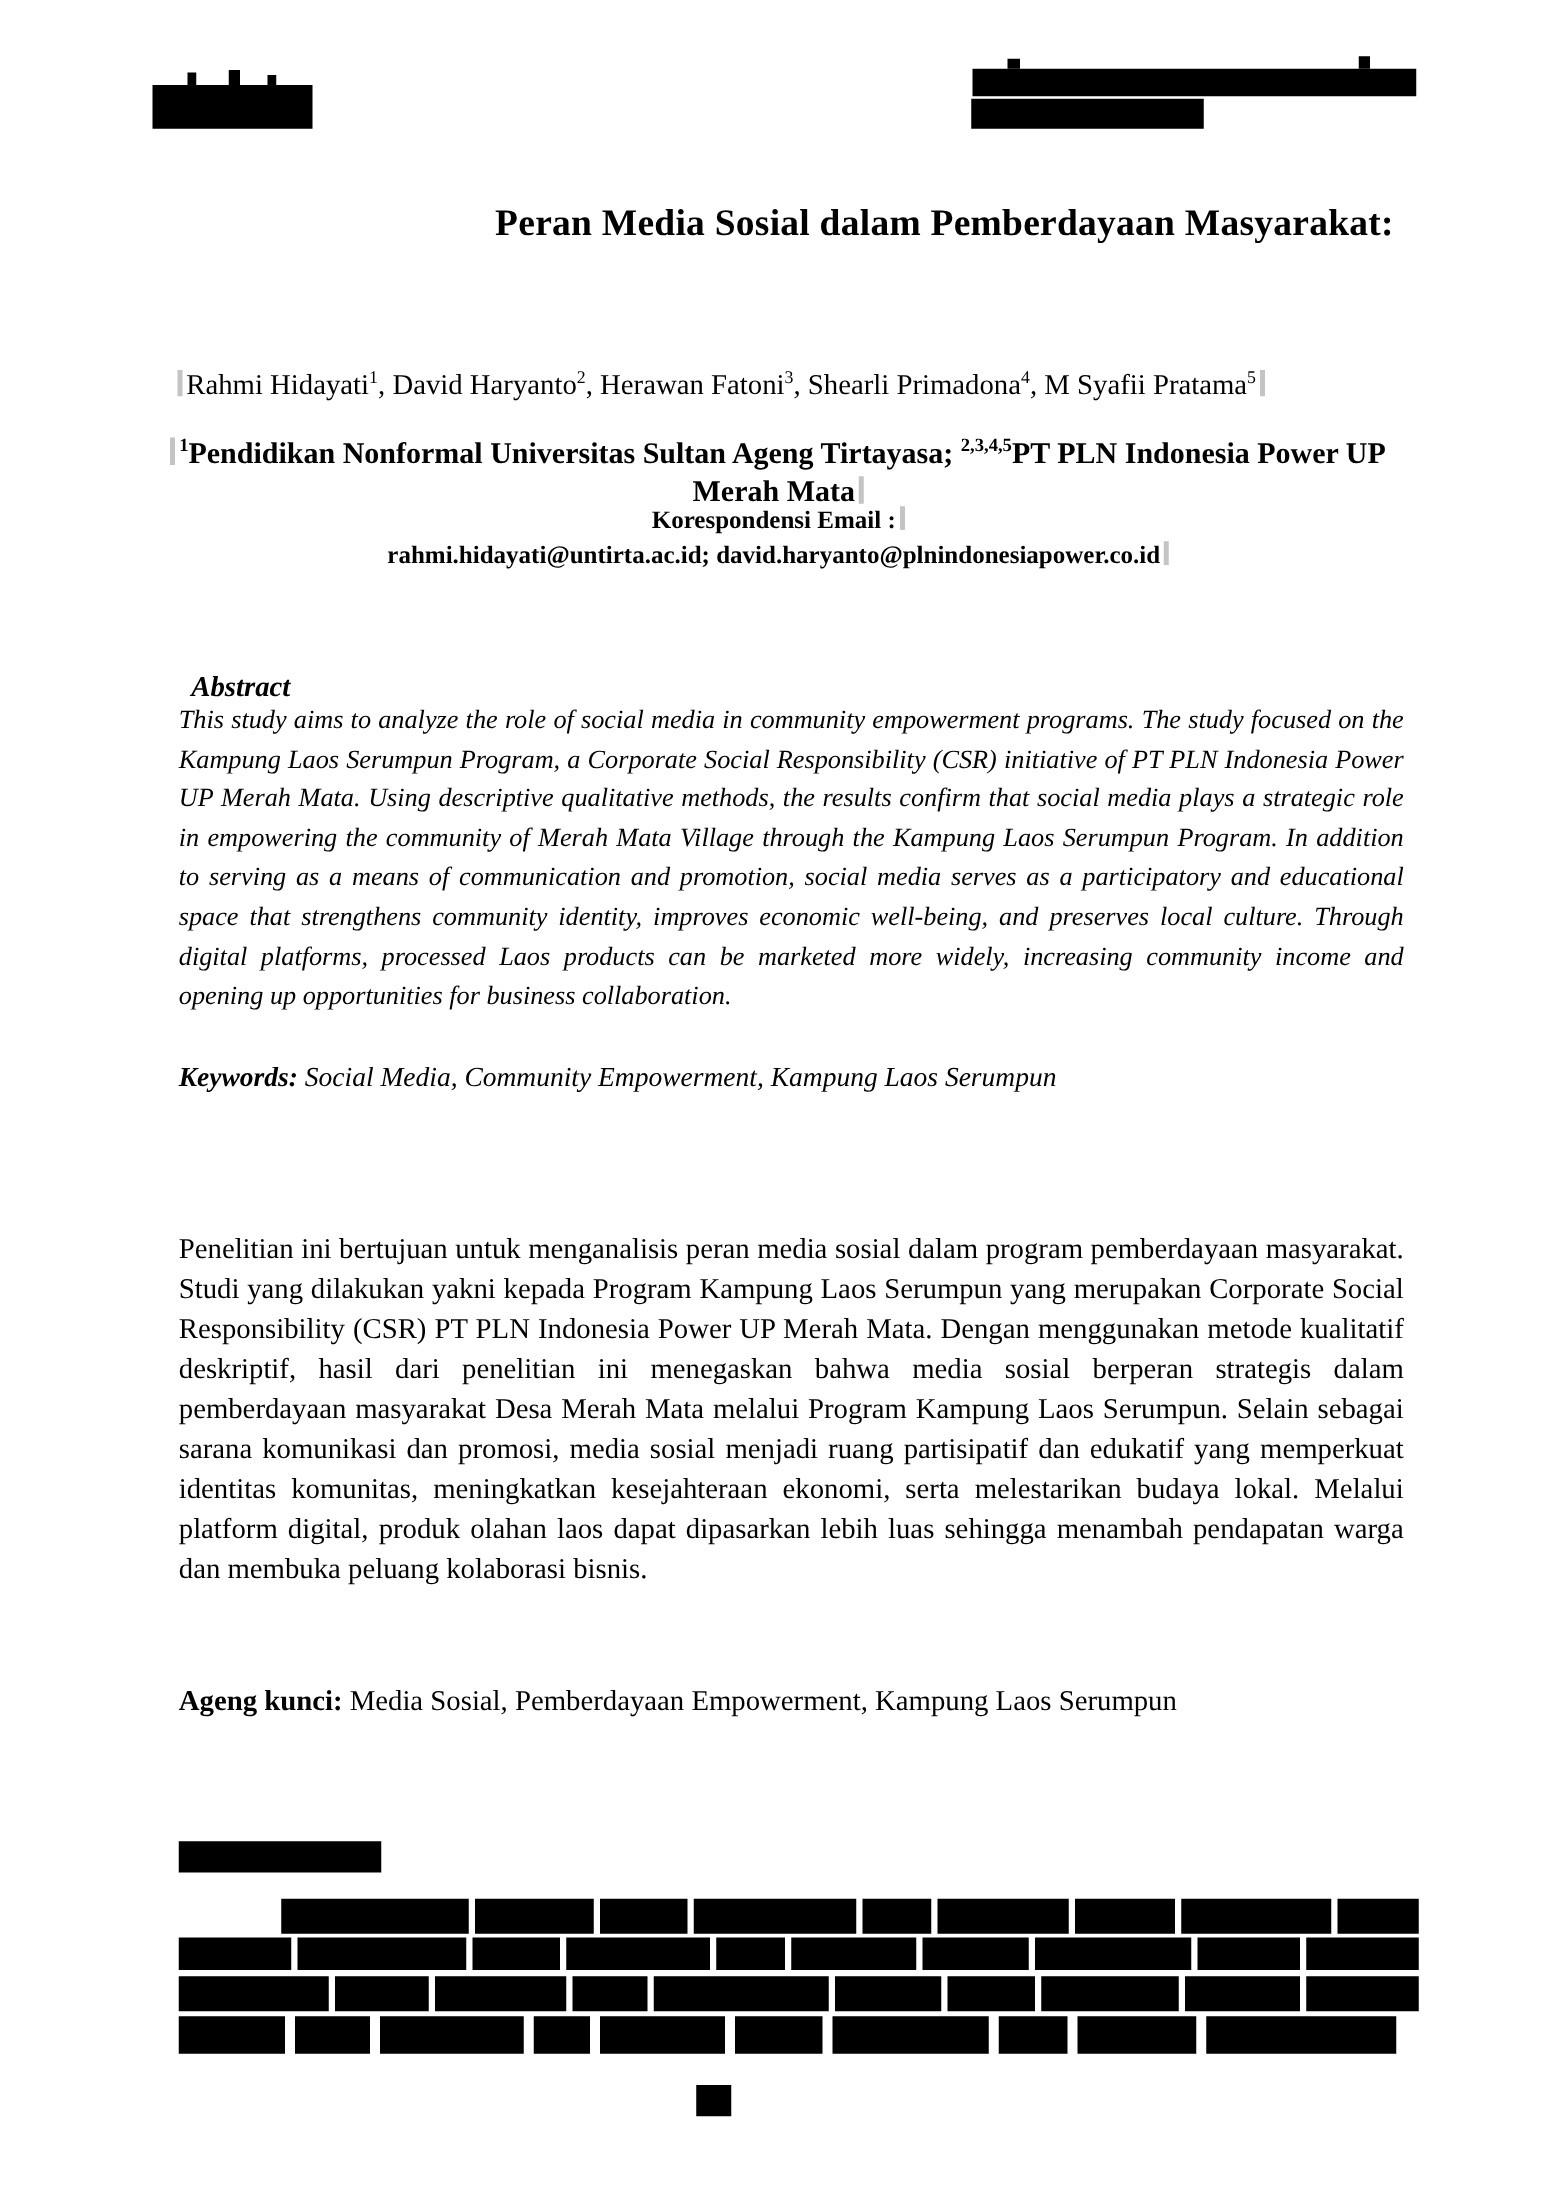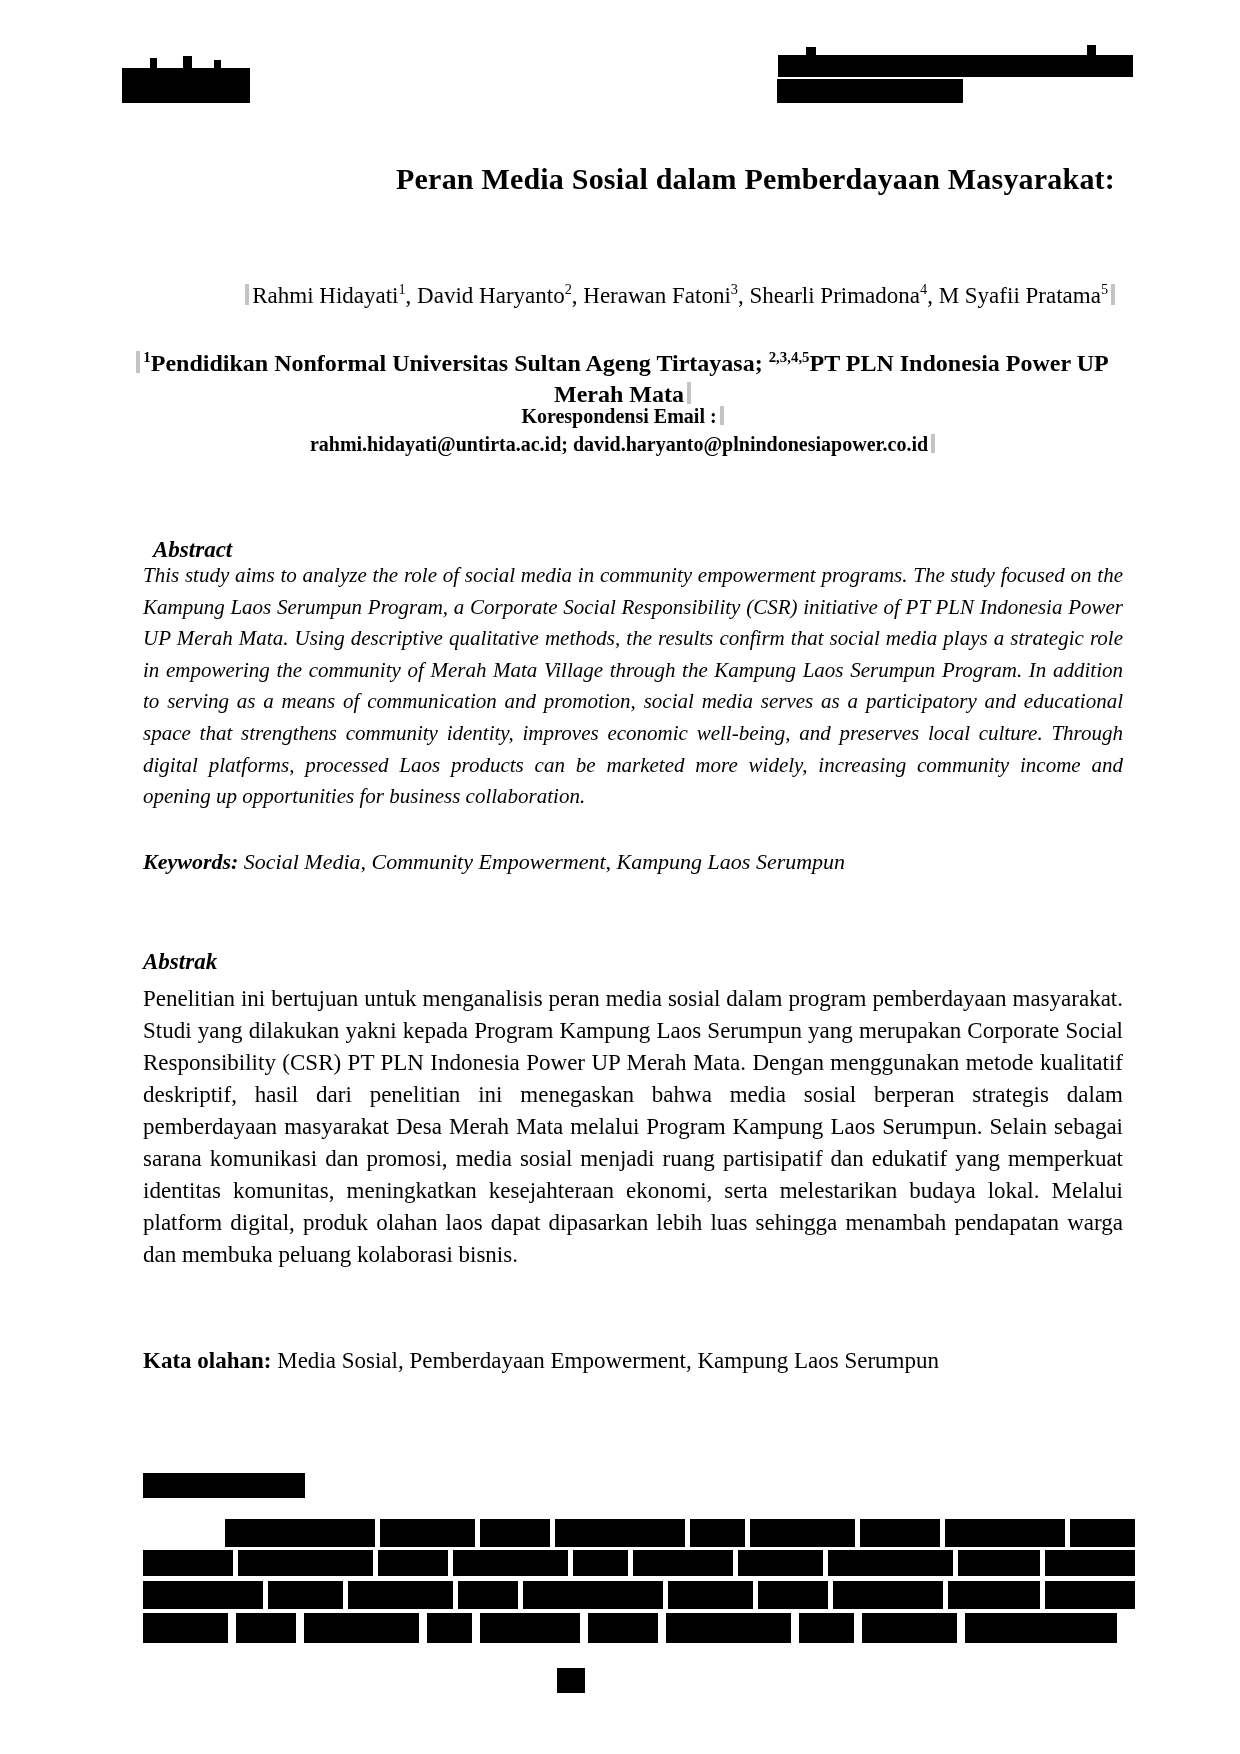--- a/index.html
+++ b/index.html
@@ -13,21 +13,21 @@
   }
   .redact{position:absolute;background:#000;}
   
   .title-line{
     position:absolute;left:130px;width:985px;
     text-align:right;font-weight:bold;font-size:30px;line-height:34px;
     letter-spacing:.2px;
   }
   .authors{
     position:absolute;left:130px;top:278px;width:985px;
-    text-align:right;font-size:23px;line-height:36px;margin:0;
+    text-align:left;font-size:23px;line-height:36px;margin:12px;
   }
   .sup{font-size:62%;vertical-align:super;line-height:0;}
   .affil{
     position:absolute;left:130px;top:348px;width:985px;
     text-align:center;font-size:24px;line-height:31px;font-weight:bold;margin:0;
   }
   .koresp{
     position:absolute;left:130px;top:405px;width:985px;
     text-align:center;font-size:20px;font-weight:bold;margin:0;
   }
@@ -101,23 +101,22 @@
 
   <p class="affil ticks"><sup class="sup">1</sup><span>Pendidikan Nonformal Universitas Sultan Ageng Tirtayasa; </span><sup class="sup">2,3,4,5</sup><span>PT PLN Indonesia Power UP Merah Mata</span></p>
 
   <p class="koresp tick-r"><span>Korespondensi Email :</span></p>
   <p class="emails tick-r"><span>rahmi.hidayati@untirta.ac.id; david.haryanto@plnindonesiapower.co.id</span></p>
 
   <h2 class="sec-head-en">Abstract</h2>
   <p class="abstract-en">This study aims to analyze the role of social media in community empowerment programs. The study focused on the Kampung Laos Serumpun Program, a Corporate Social Responsibility (CSR) initiative of PT PLN Indonesia Power UP Merah Mata. Using descriptive qualitative methods, the results confirm that social media plays a strategic role in empowering the community of Merah Mata Village through the Kampung Laos Serumpun Program. In addition to serving as a means of communication and promotion, social media serves as a participatory and educational space that strengthens community identity, improves economic well-being, and preserves local culture. Through digital platforms, processed Laos products can be marketed more widely, increasing community income and opening up opportunities for business collaboration.</p>
   <p class="keywords-en"><span class="lbl">Keywords:</span><span> Social Media, Community Empowerment, Kampung Laos Serumpun</span></p>
 
-  <h2 class="sec-head-id">Abstrak</h2>
   <p class="abstract-id">Penelitian ini bertujuan untuk menganalisis peran media sosial dalam program pemberdayaan masyarakat. Studi yang dilakukan yakni kepada Program Kampung Laos Serumpun yang merupakan Corporate Social Responsibility (CSR) PT PLN Indonesia Power UP Merah Mata. Dengan menggunakan metode kualitatif deskriptif, hasil dari penelitian ini menegaskan bahwa media sosial berperan strategis dalam pemberdayaan masyarakat Desa Merah Mata melalui Program Kampung Laos Serumpun. Selain sebagai sarana komunikasi dan promosi, media sosial menjadi ruang partisipatif dan edukatif yang memperkuat identitas komunitas, meningkatkan kesejahteraan ekonomi, serta melestarikan budaya lokal. Melalui platform digital, produk olahan laos dapat dipasarkan lebih luas sehingga menambah pendapatan warga dan membuka peluang kolaborasi bisnis.</p>
-  <p class="keywords-id"><span class="lbl">Kata olahan:</span><span> Media Sosial, Pemberdayaan Empowerment, Kampung Laos Serumpun</span></p>
+  <p class="keywords-id"><span class="lbl">Ageng kunci:</span><span> Media Sosial, Pemberdayaan Empowerment, Kampung Laos Serumpun</span></p>
 
   <div class="redact" style="left:143px;top:1473px;width:162px;height:25px;"></div>
 
   <div class="rrow" style="left:225px;top:1519px;width:910px;height:28px;">
     <span style="width:150px"></span>
       <span style="width:95px"></span>
       <span style="width:70px"></span>
       <span style="width:130px"></span>
       <span style="width:55px"></span>
       <span style="width:105px"></span>

